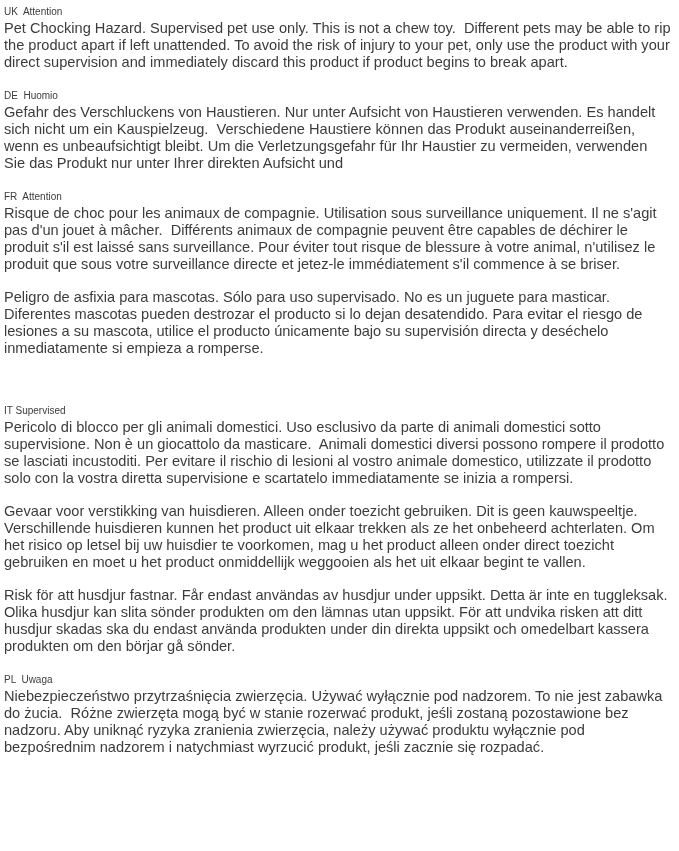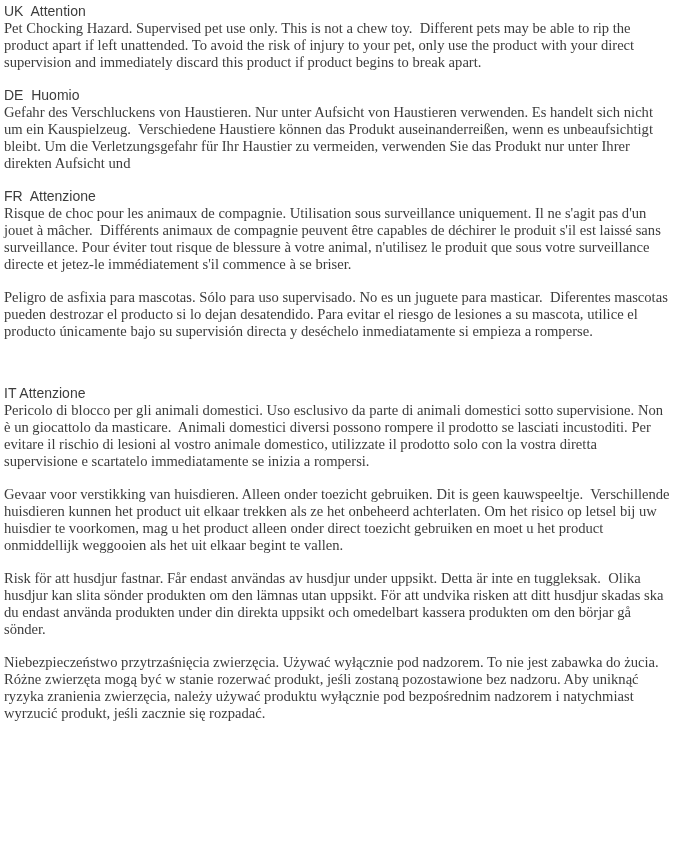--- a/index.html
+++ b/index.html
@@ -20,62 +20,62 @@
   }
   .warn {
     margin: 0 0 16px 0;
   }
   .warn.gap-extra {
     margin-top: 45px;
   }
   .heading {
     margin: 0;
     padding: 0;
-    font-size: 14px;
+    font-size: 10px;
     font-weight: normal;
     line-height: 17px;
     white-space: pre-wrap;
   }
   .body {
     margin: 0;
     padding: 0;
     white-space: pre-wrap;
-    font-family: Liberation Serif, serif;
   }
 </style>
 </head>
 <body>
 
 <section class="warn">
   <h2 class="heading">UK  Attention</h2>
   <p class="body">Pet Chocking Hazard. Supervised pet use only. This is not a chew toy.  Different pets may be able to rip the product apart if left unattended. To avoid the risk of injury to your pet, only use the product with your direct supervision and immediately discard this product if product begins to break apart.</p>
 </section>
 
 <section class="warn">
   <h2 class="heading">DE  Huomio</h2>
   <p class="body">Gefahr des Verschluckens von Haustieren. Nur unter Aufsicht von Haustieren verwenden. Es handelt sich nicht um ein Kauspielzeug.  Verschiedene Haustiere können das Produkt auseinanderreißen, wenn es unbeaufsichtigt bleibt. Um die Verletzungsgefahr für Ihr Haustier zu vermeiden, verwenden Sie das Produkt nur unter Ihrer direkten Aufsicht und</p>
 </section>
 
 <section class="warn">
-  <h2 class="heading">FR  Attenzione</h2>
+  <h2 class="heading">FR  Attention</h2>
   <p class="body">Risque de choc pour les animaux de compagnie. Utilisation sous surveillance uniquement. Il ne s'agit pas d'un jouet à mâcher.  Différents animaux de compagnie peuvent être capables de déchirer le produit s'il est laissé sans surveillance. Pour éviter tout risque de blessure à votre animal, n'utilisez le produit que sous votre surveillance directe et jetez-le immédiatement s'il commence à se briser.</p>
 </section>
 
 <section class="warn">
   <p class="body">Peligro de asfixia para mascotas. Sólo para uso supervisado. No es un juguete para masticar.  Diferentes mascotas pueden destrozar el producto si lo dejan desatendido. Para evitar el riesgo de lesiones a su mascota, utilice el producto únicamente bajo su supervisión directa y deséchelo inmediatamente si empieza a romperse.</p>
 </section>
 
 <section class="warn gap-extra">
-  <h2 class="heading">IT Attenzione</h2>
+  <h2 class="heading">IT Supervised</h2>
   <p class="body">Pericolo di blocco per gli animali domestici. Uso esclusivo da parte di animali domestici sotto supervisione. Non è un giocattolo da masticare.  Animali domestici diversi possono rompere il prodotto se lasciati incustoditi. Per evitare il rischio di lesioni al vostro animale domestico, utilizzate il prodotto solo con la vostra diretta supervisione e scartatelo immediatamente se inizia a rompersi.</p>
 </section>
 
 <section class="warn">
   <p class="body">Gevaar voor verstikking van huisdieren. Alleen onder toezicht gebruiken. Dit is geen kauwspeeltje.  Verschillende huisdieren kunnen het product uit elkaar trekken als ze het onbeheerd achterlaten. Om het risico op letsel bij uw huisdier te voorkomen, mag u het product alleen onder direct toezicht gebruiken en moet u het product onmiddellijk weggooien als het uit elkaar begint te vallen.</p>
 </section>
 
 <section class="warn">
   <p class="body">Risk för att husdjur fastnar. Får endast användas av husdjur under uppsikt. Detta är inte en tuggleksak.  Olika husdjur kan slita sönder produkten om den lämnas utan uppsikt. För att undvika risken att ditt husdjur skadas ska du endast använda produkten under din direkta uppsikt och omedelbart kassera produkten om den börjar gå sönder.</p>
 </section>
 
 <section class="warn">
+  <h2 class="heading">PL  Uwaga</h2>
   <p class="body">Niebezpieczeństwo przytrzaśnięcia zwierzęcia. Używać wyłącznie pod nadzorem. To nie jest zabawka do żucia.  Różne zwierzęta mogą być w stanie rozerwać produkt, jeśli zostaną pozostawione bez nadzoru. Aby uniknąć ryzyka zranienia zwierzęcia, należy używać produktu wyłącznie pod bezpośrednim nadzorem i natychmiast wyrzucić produkt, jeśli zacznie się rozpadać.</p>
 </section>
 
 </body></html>

